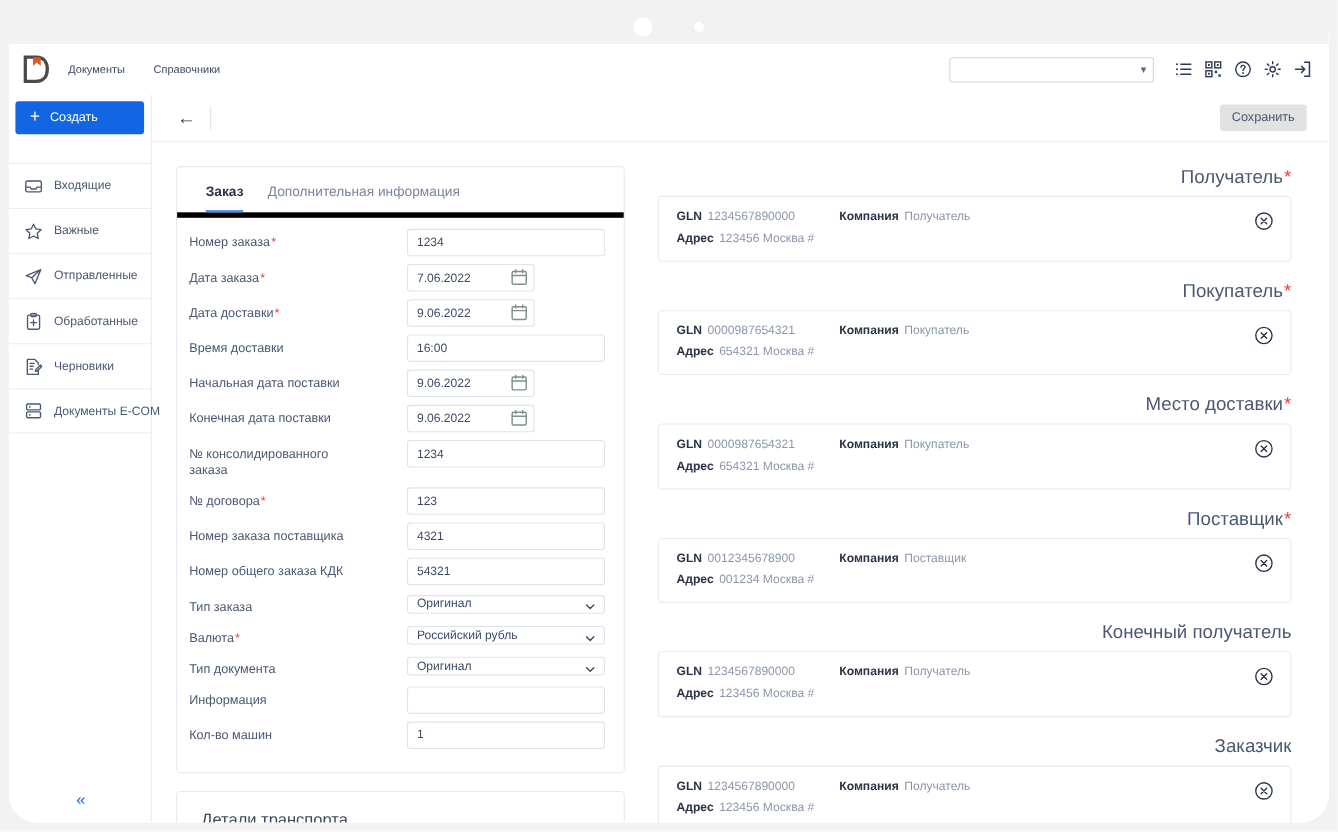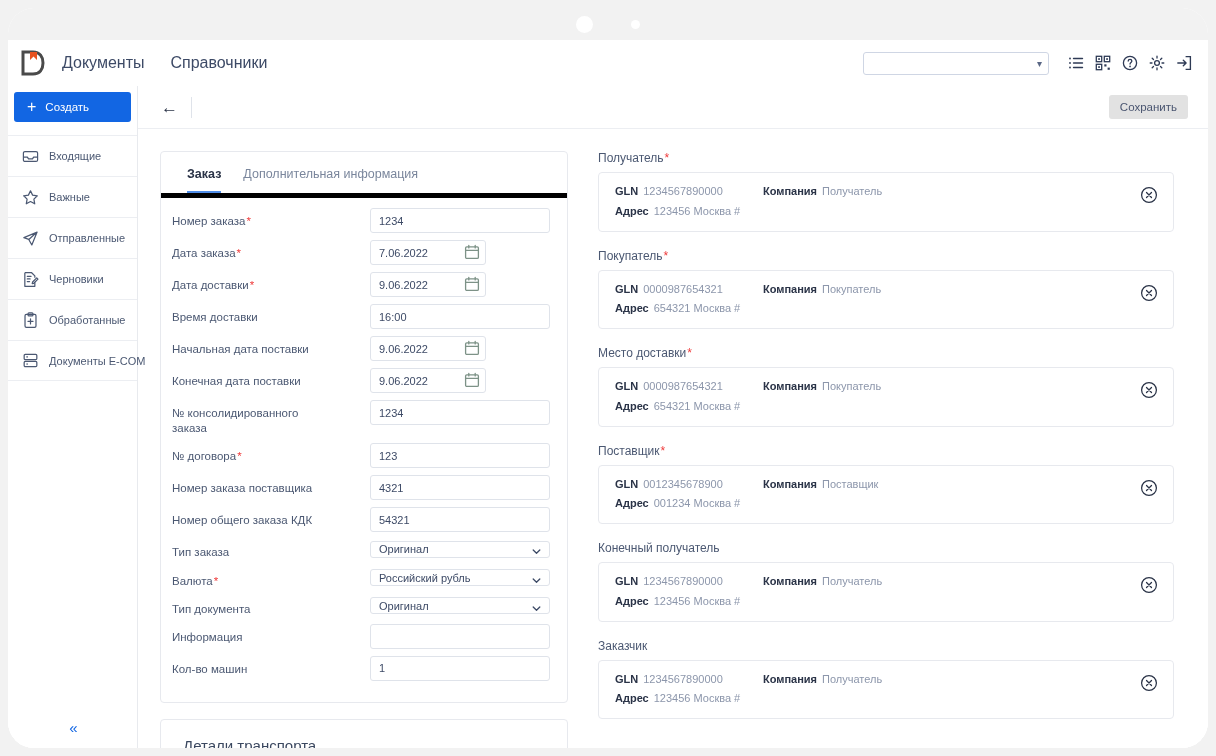--- a/index.html
+++ b/index.html
@@ -44,21 +44,21 @@
   .navbar {
     height: 46px; width: 100%;
     background: #ffffff;
     display: flex; align-items: center;
     padding: 0 16px 0 8px;
     position: relative; z-index: 5;
   }
   .logo { width: 34px; height: 34px; display: flex; align-items: center; justify-content: center; }
   .nav-links { display: flex; align-items: center; gap: 26px; margin-left: 12px; }
   .nav-link {
-    font-size: 16px; color: #3d4a66; cursor: pointer; white-space: nowrap;
+    font-size: 10px; color: #3d4a66; cursor: pointer; white-space: nowrap;
   }
   .nav-right { margin-left: auto; display: flex; align-items: center; gap: 0; }
   .nav-select {
     width: 186px; height: 23px; border: 1px solid #cfd6e4; border-radius: 3px;
     background: #fff; display: flex; align-items: center; padding: 0 6px;
     font-size: 11px; color: #3d4a66;
   }
   .nav-select .chev { margin-left: auto; font-size: 10px; color: #5a6785; }
   .nav-icons { display: flex; align-items: center; gap: 11px; margin-left: 19px; }
   .nav-icons .ico { width: 16px; height: 16px; display: block; cursor: pointer; }
@@ -74,21 +74,21 @@
     display: flex; flex-direction: column;
     position: relative;
   }
   .create-btn {
     margin: 6px 6px 0 6px;
     height: 30px; background: #1266e3; border-radius: 3px;
     display: flex; align-items: center; gap: 9px; padding-left: 13px;
     color: #fff; font-size: 11.5px; cursor: pointer;
   }
   .create-btn .plus { font-size: 16px; font-weight: 300; line-height: 1; }
-  .side-list { margin-top: 13px; display: flex; flex-direction: column; }
+  .side-list { margin-top: 26px; display: flex; flex-direction: column; }
   .side-item {
     height: 41px; display: flex; align-items: center; gap: 10px;
     padding-left: 14px; border-top: 1px solid #eceef2;
     font-size: 11px; color: #4b5872; cursor: pointer; white-space: nowrap;
   }
   .side-item:last-child { border-bottom: 1px solid #eceef2; }
   .side-item .si { width: 17px; height: 17px; flex: 0 0 17px; display:block; }
   .collapse {
     position: absolute; bottom: 12px; left: 0; right: 0;
     display: flex; align-items: center; justify-content: center;
@@ -160,21 +160,21 @@
     width: 11px; height: 11px;
   }
 
   .transport-card { margin-top: 16px; }
   .transport-title {
     padding: 17px 22px 20px 22px; font-size: 15px; color: #3a475f;
   }
 
   
   .party-block { margin-bottom: 17px; }
-  .party-label { font-size: 12px; color: #4b5872; margin-bottom: 7px; }
+  .party-label { font-size: 17px; color: #4b5872; margin-bottom: 7px; text-align: right; }
   .party-card {
     border: 1px solid #e7e9ee; border-radius: 4px; background: #fff;
     display: flex; 
     padding: 12px 14px 12px 16px; min-height: 58px;
   }
   .party-fields { display: flex; flex: 1; min-width: 0; }
   .pf-col { display: flex; flex-direction: column; gap: 6px; }
   .pf-col.c1 { width: 148px; flex: 0 0 148px; }
   .pf-col.c2 { flex: 1; min-width: 0; }
   .pf-row { font-size: 11px; color: #8c96ab; white-space: nowrap; line-height: 1.25; }
@@ -273,34 +273,34 @@
               <span>Важные</span>
             </div>
             <div class="side-item">
               <svg class="si" viewBox="0 0 18 18" fill="none" stroke="#4b5872" stroke-width="1.3" stroke-linejoin="round">
                 <path d="M16 2.2L2 8.1l5.2 1.9L16 2.2zM16 2.2l-5.6 13.6-3.2-5.8L16 2.2z"></path>
               </svg>
               <span>Отправленные</span>
             </div>
             <div class="side-item">
               <svg class="si" viewBox="0 0 18 18" fill="none" stroke="#4b5872" stroke-width="1.3" stroke-linejoin="round">
+                <rect x="3.2" y="2.6" width="11.6" height="13.6" rx="1.4"></rect>
+                <rect x="6.4" y="0.9" width="5.2" height="3.2" rx="1"></rect>
+                <path d="M9 7.2v5.4M6.3 9.9h5.4" stroke-linecap="round"></path>
+              </svg>
+              <span>Обработанные</span>
+            </div>
+            <div class="side-item">
+              <svg class="si" viewBox="0 0 18 18" fill="none" stroke="#4b5872" stroke-width="1.3" stroke-linejoin="round">
                 <path d="M3 1.8h7.2l3.4 3.4v2"></path>
                 <path d="M3 1.8v14.4h10.6v-4.2"></path>
                 <path d="M5.6 5.6h4M5.6 8.4h3M5.6 11.2h2.4" stroke-linecap="round"></path>
                 <path d="M15.6 7.3l1.3 1.3-4.4 4.4-1.7.4.4-1.7z"></path>
               </svg>
               <span>Черновики</span>
-            </div>
-            <div class="side-item">
-              <svg class="si" viewBox="0 0 18 18" fill="none" stroke="#4b5872" stroke-width="1.3" stroke-linejoin="round">
-                <rect x="3.2" y="2.6" width="11.6" height="13.6" rx="1.4"></rect>
-                <rect x="6.4" y="0.9" width="5.2" height="3.2" rx="1"></rect>
-                <path d="M9 7.2v5.4M6.3 9.9h5.4" stroke-linecap="round"></path>
-              </svg>
-              <span>Обработанные</span>
             </div>
             <div class="side-item">
               <svg class="si" viewBox="0 0 18 18" fill="none" stroke="#4b5872" stroke-width="1.3">
                 <rect x="2.3" y="2.4" width="13.4" height="5.6" rx="1.2"></rect>
                 <rect x="2.3" y="10" width="13.4" height="5.6" rx="1.2"></rect>
                 <circle cx="5.4" cy="5.2" r=".85" fill="#4b5872" stroke="none"></circle>
                 <circle cx="5.4" cy="12.8" r=".85" fill="#4b5872" stroke="none"></circle>
               </svg>
               <span>Документы E-COM</span>
             </div>

